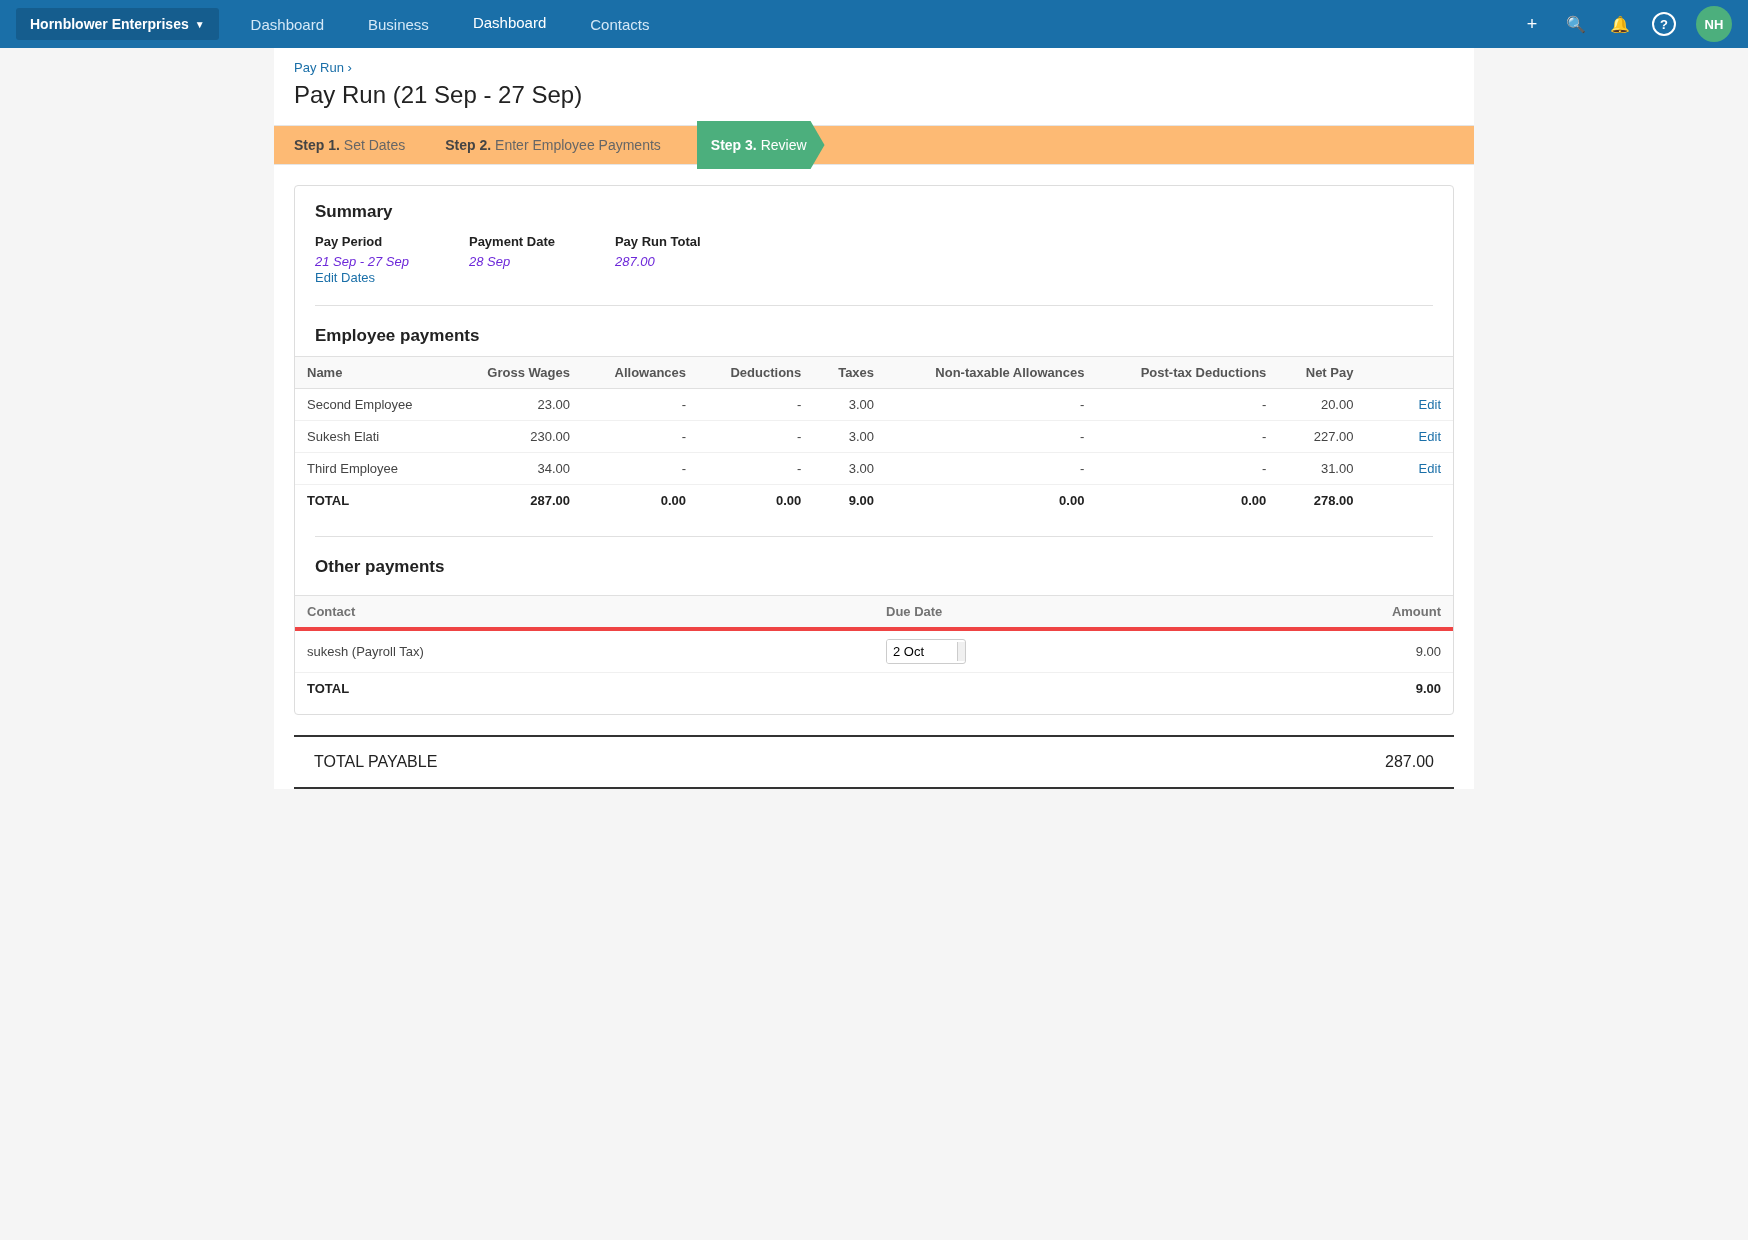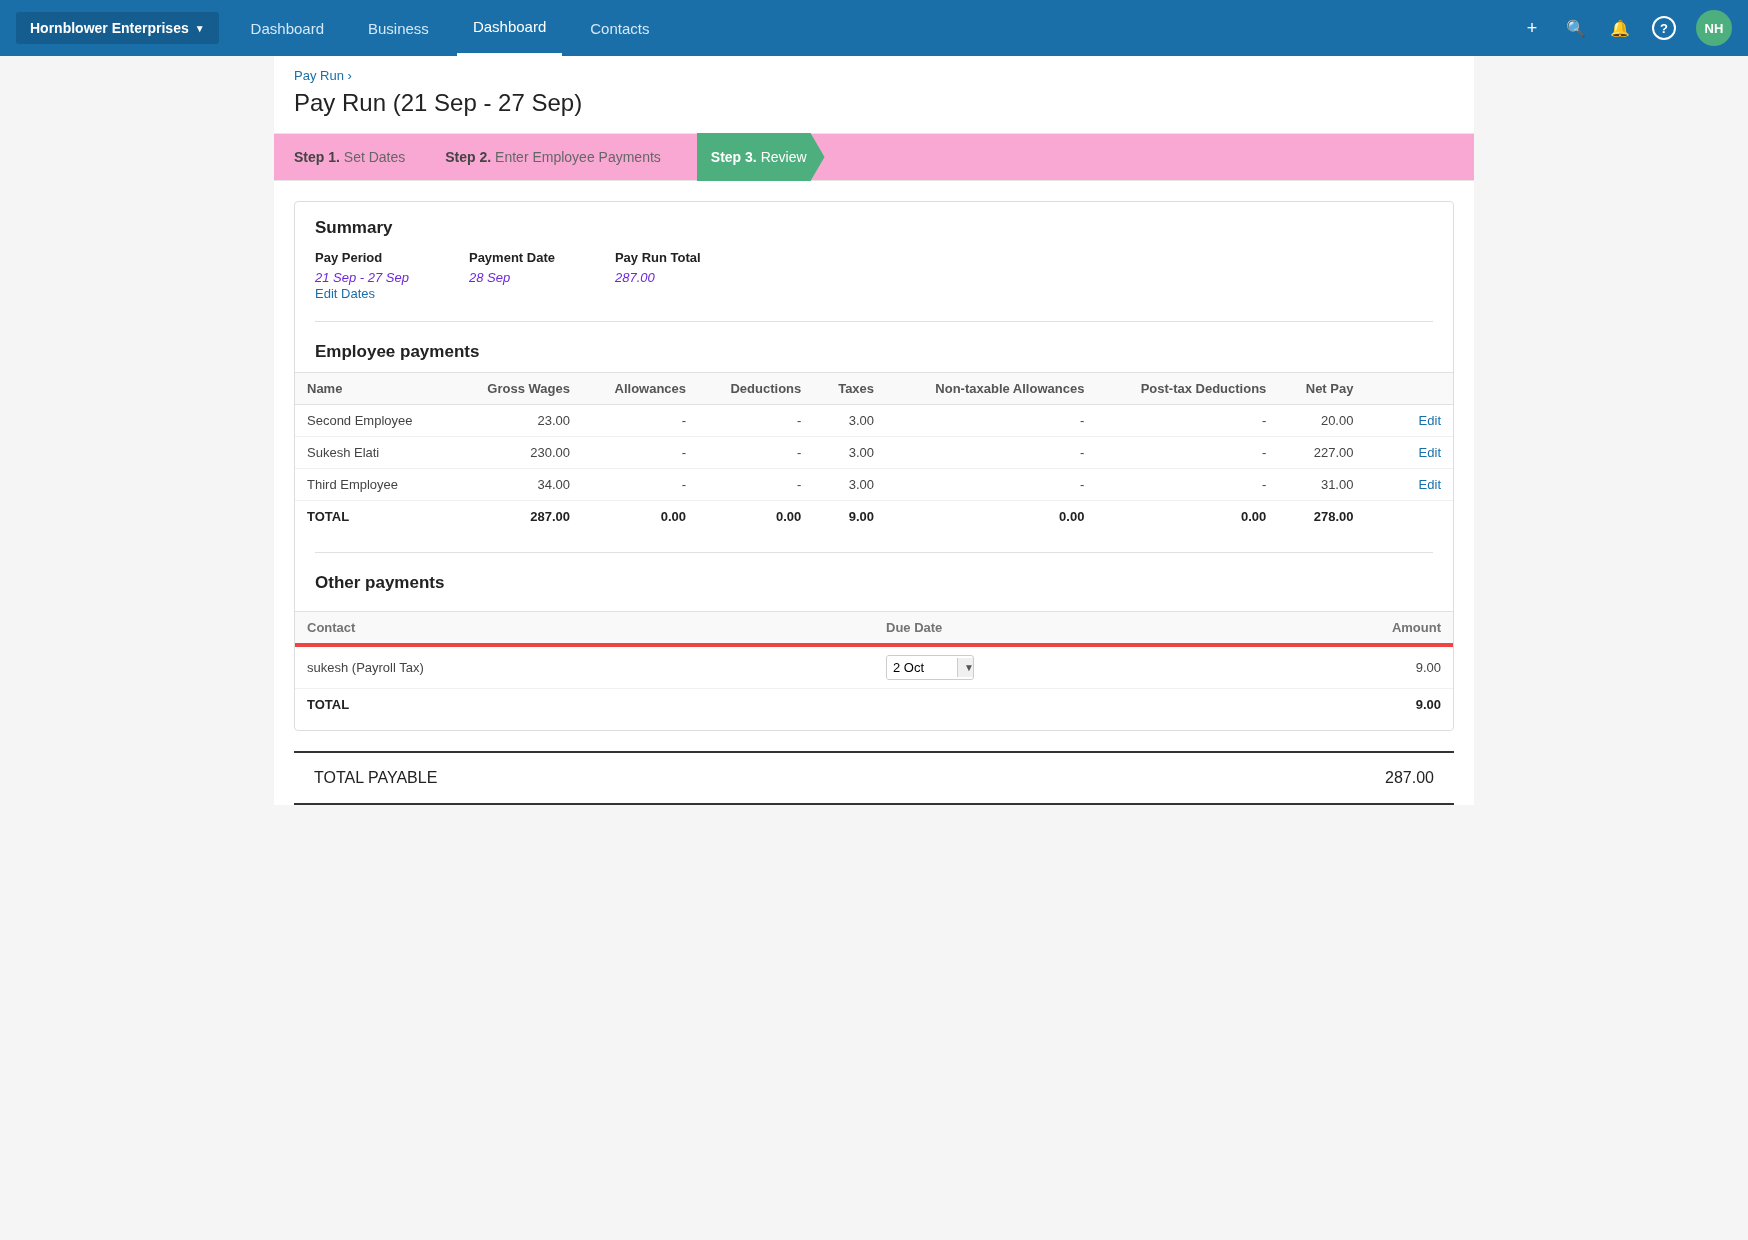--- a/index.html
+++ b/index.html
@@ -3,21 +3,21 @@
   <meta charset="utf-8">
   <style>
     * { box-sizing: border-box; margin: 0; padding: 0; }
     body { font-family: Arial, sans-serif; font-size: 14px; color: #333; background: #f5f5f5; }
 
     
     .navbar {
       background: #1a6fa8;
       display: flex;
       align-items: center;
-      height: 56px;
+      height: 48px;
       padding: 4px 16px;
       gap: 0;
     }
     .navbar-brand {
       background: #155d8e;
       color: #fff;
       font-size: 14px;
       font-weight: bold;
       padding: 8px 14px;
       border-radius: 3px;
@@ -98,22 +98,22 @@
       color: #222;
     }
 
     
     .steps-bar {
       display: flex;
       align-items: center;
       padding: 0 20px;
       border-top: 1px solid #e5e5e5;
       border-bottom: 1px solid #e5e5e5;
-      background: #f9a8d4;
-      height: 48px;
+      background: #fdba74;
+      height: 40px;
       gap: 0;
     }
     .step {
       font-size: 14px;
       color: #666;
       padding: 0 20px 0 0;
     }
     .step .step-num { font-weight: bold; color: #444; }
     .step.active-step {
       background: #4caf7d;
@@ -226,21 +226,21 @@
     .other-table td:last-child { text-align: right; }
     .other-table .total-row td { font-weight: bold; color: #222; border-top: 1px solid #ccc; }
     .other-table tr:last-child td { border-bottom: none; }
 
     .date-input {
       display: flex;
       align-items: center;
       border: 1px solid #ccc;
       border-radius: 3px;
       overflow: hidden;
-      width: 88px;
+      width: 80px;
     }
     .date-input input {
       border: none;
       outline: none;
       padding: 4px 6px;
       font-size: 13px;
       width: 70px;
     }
     .date-input .dropdown-btn {
       background: #f0f0f0;

